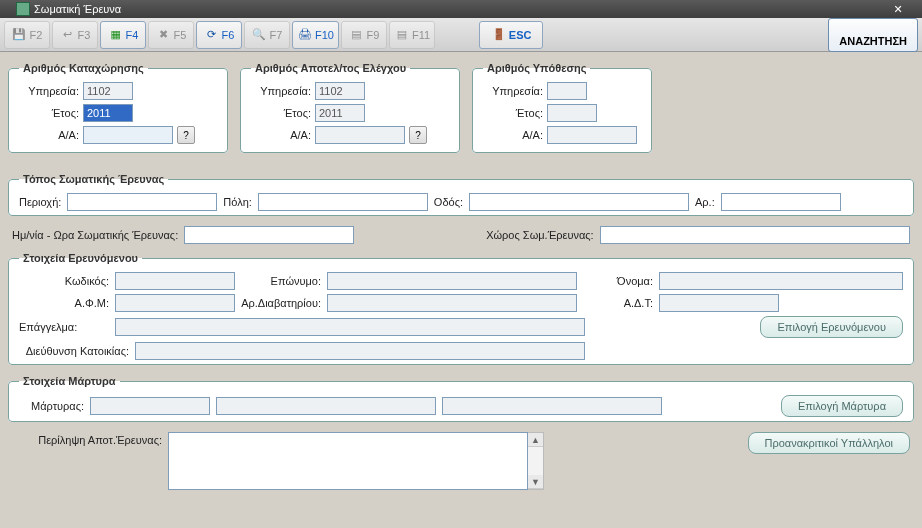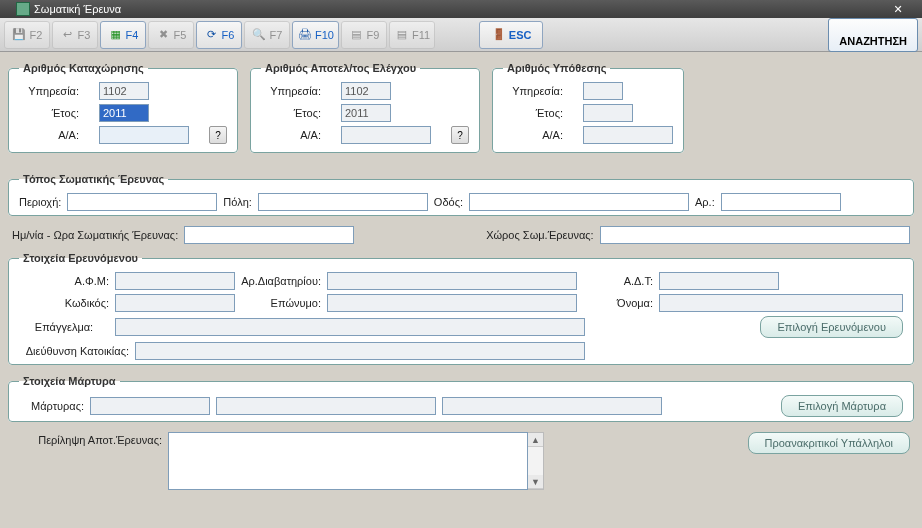--- a/index.html
+++ b/index.html
@@ -75,21 +75,21 @@
     background: #ffffff;
   }
   fieldset > legend {
     font-weight: bold;
     font-size: 11px;
     color: #333;
     padding: 0 4px;
   }
   .toprow { display:flex; gap:12px; margin-bottom:10px; }
   .toprow fieldset { flex: 0 0 auto; min-width: 220px; }
-  .formrow { display:flex; align-items:center; gap:20px; margin-bottom:4px; }
+  .formrow { display:flex; align-items:center; gap:4px; margin-bottom:4px; }
   .formrow label { text-align:right; width:60px; color:#222; }
   input[type=text] {
     height: 18px;
     border: 1px solid #7f9db9;
     background: #fff;
     font-size: 11px;
     padding: 0 3px;
   }
   input.ro { background:#eef1f4; color:#555; }
   input.sel  { background:#316ac5; color:#fff; }
@@ -253,37 +253,37 @@
     <label style="width:auto">Ημ/νία - Ωρα Σωματικής Έρευνας:</label>
     <input type="text" style="width: 170px;" value="">
     <div style="flex:0 0 120px"></div>
     <label>Χώρος Σωμ.Έρευνας:</label>
     <input type="text" style="flex: 1 1 0%;" value="">
   </div>
 
   <fieldset>
     <legend>Στοιχεία Ερευνόμενου</legend>
     <div class="wideline" style="margin-bottom:4px">
+      <label style="width:90px;text-align:right">Κωδικός:</label>
+      <input type="text" class="ro" style="width: 120px;" value="">
+      <label style="width:80px;text-align:right">Επώνυμο:</label>
+      <input type="text" class="ro" style="width: 250px;" value="">
+      <label style="width:70px;text-align:right">Όνομα:</label>
+      <input type="text" class="ro" style="flex: 1 1 0%;" value="">
+    </div>
+    <div class="wideline" style="margin-bottom:4px">
       <label style="width:90px;text-align:right">Α.Φ.Μ:</label>
       <input type="text" class="ro" style="width: 120px;" value="">
       <label style="width:80px;text-align:right">Αρ.Διαβατηρίου:</label>
       <input type="text" class="ro" style="width: 250px;" value="">
       <label style="width:70px;text-align:right">Α.Δ.Τ:</label>
       <input type="text" class="ro" style="width: 120px;" value="">
     </div>
     <div class="wideline" style="margin-bottom:4px">
-      <label style="width:90px;text-align:right">Κωδικός:</label>
-      <input type="text" class="ro" style="width: 120px;" value="">
-      <label style="width:80px;text-align:right">Επώνυμο:</label>
-      <input type="text" class="ro" style="width: 250px;" value="">
-      <label style="width:70px;text-align:right">Όνομα:</label>
-      <input type="text" class="ro" style="flex: 1 1 0%;" value="">
-    </div>
-    <div class="wideline" style="margin-bottom:4px">
-      <label style="width:90px;text-align:center">Επάγγελμα:</label>
+      <label style="width:90px;text-align:left">Επάγγελμα:</label>
       <input type="text" class="ro" style="width: 470px;" value="">
       <div style="flex:1"></div>
       <button class="widebtn">Επιλογή Ερευνόμενου</button>
     </div>
     <div class="wideline">
       <label style="width:110px;text-align:right">Διεύθυνση Κατοικίας:</label>
       <input type="text" class="ro" style="width: 450px;" value="">
     </div>
   </fieldset>
 

